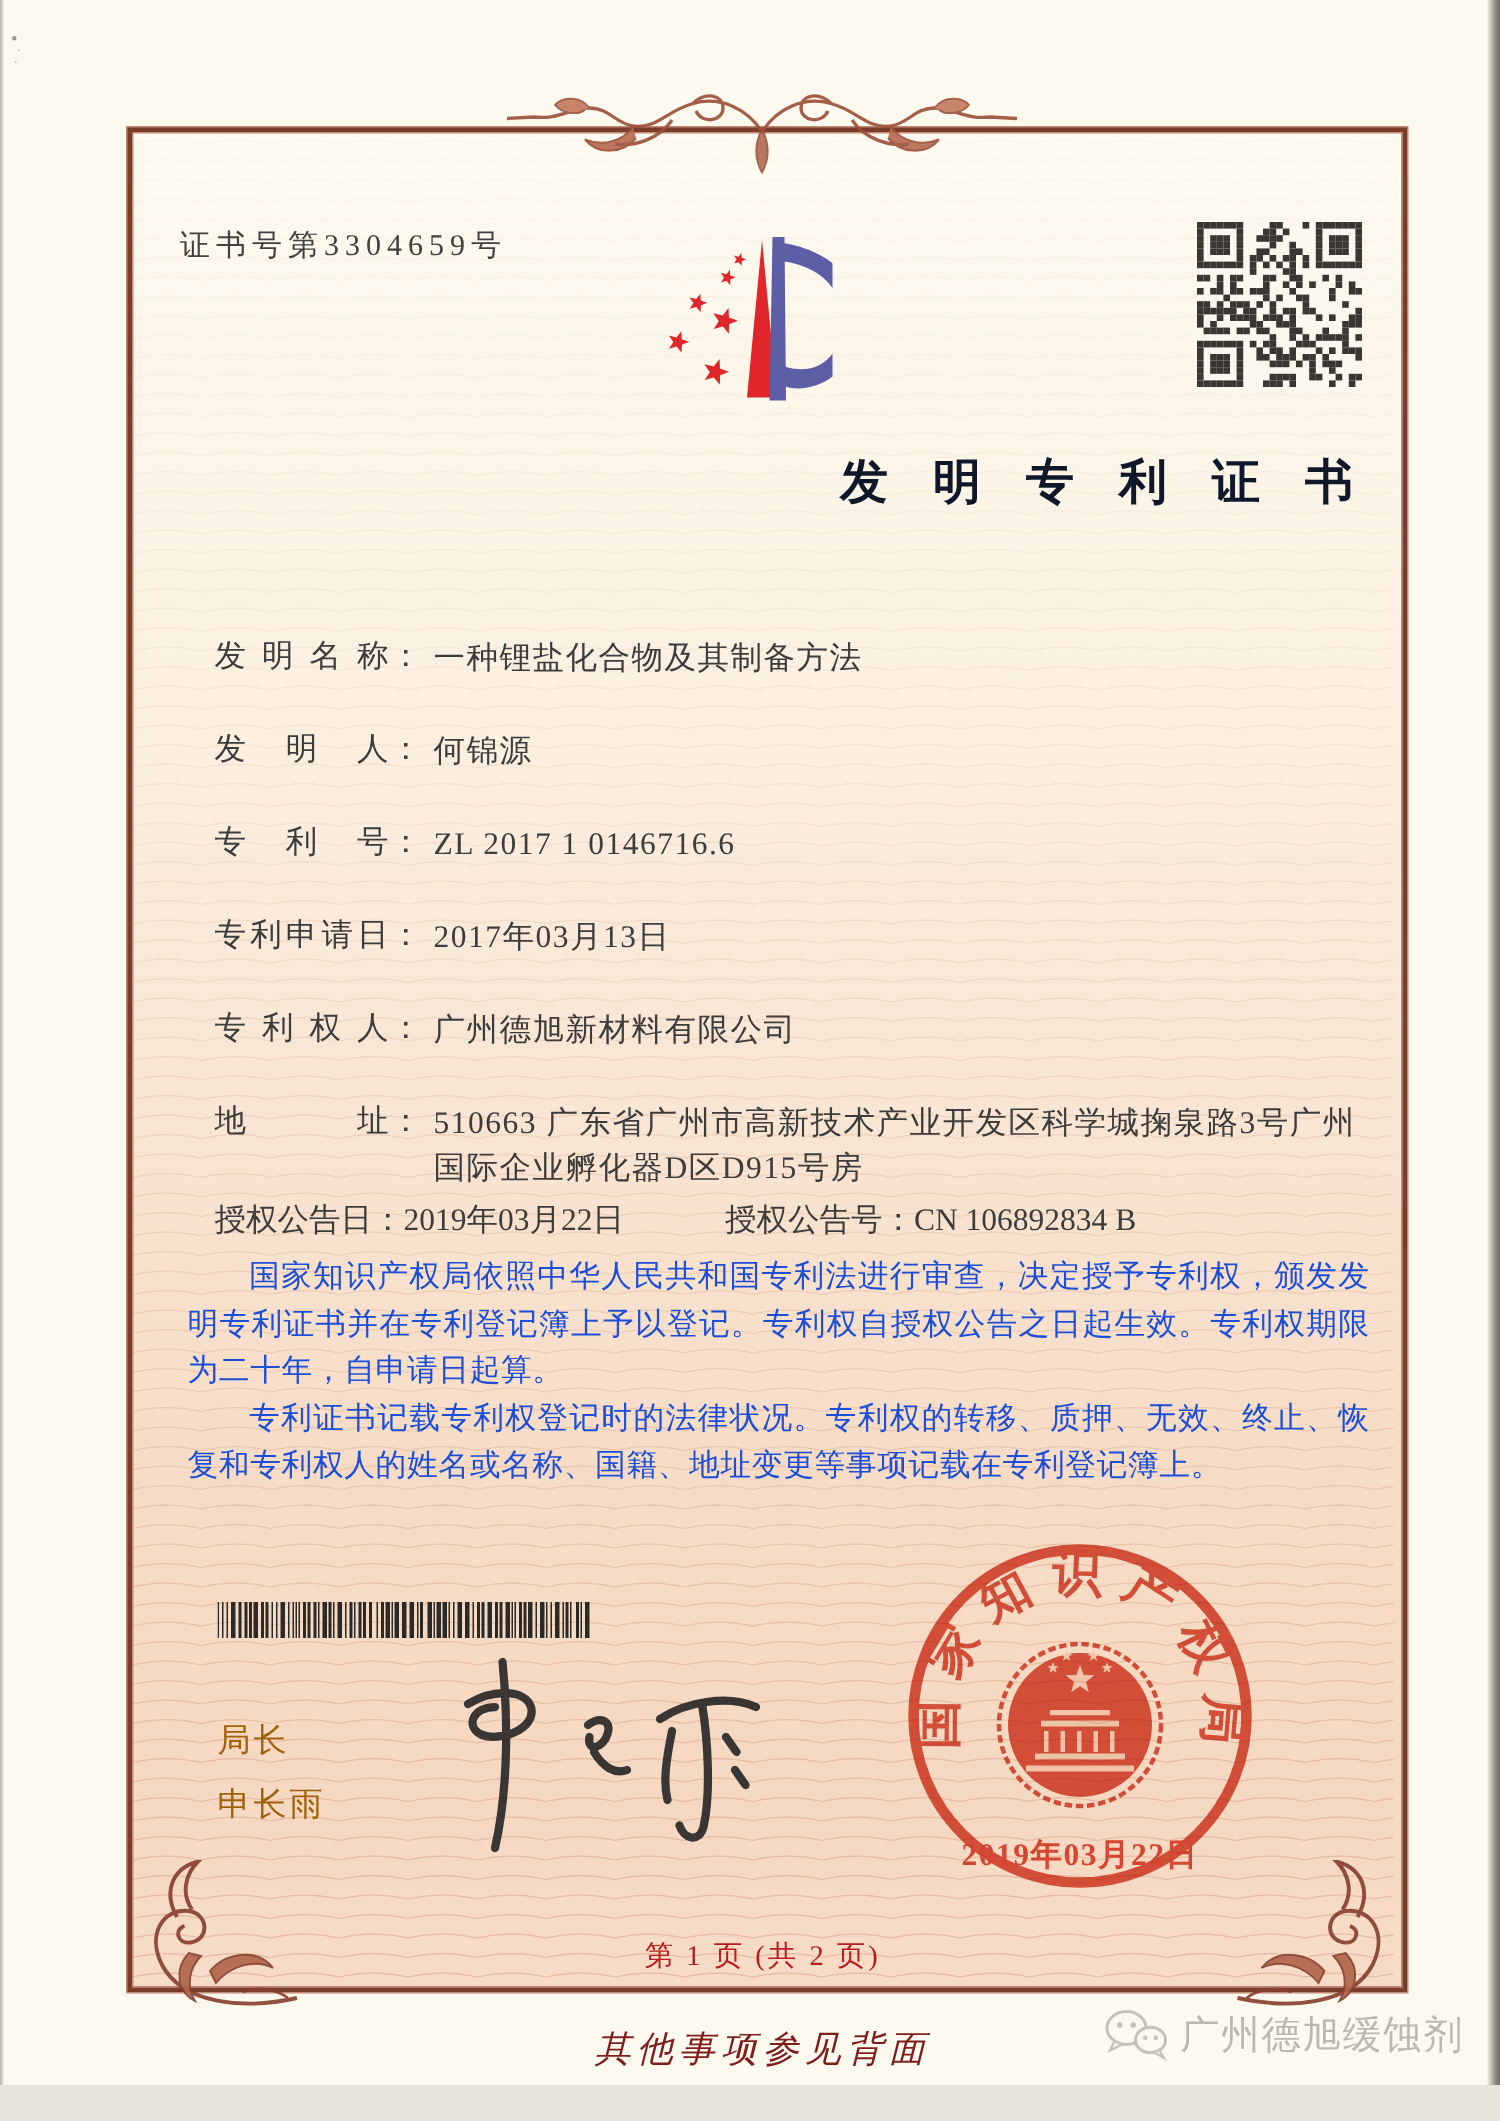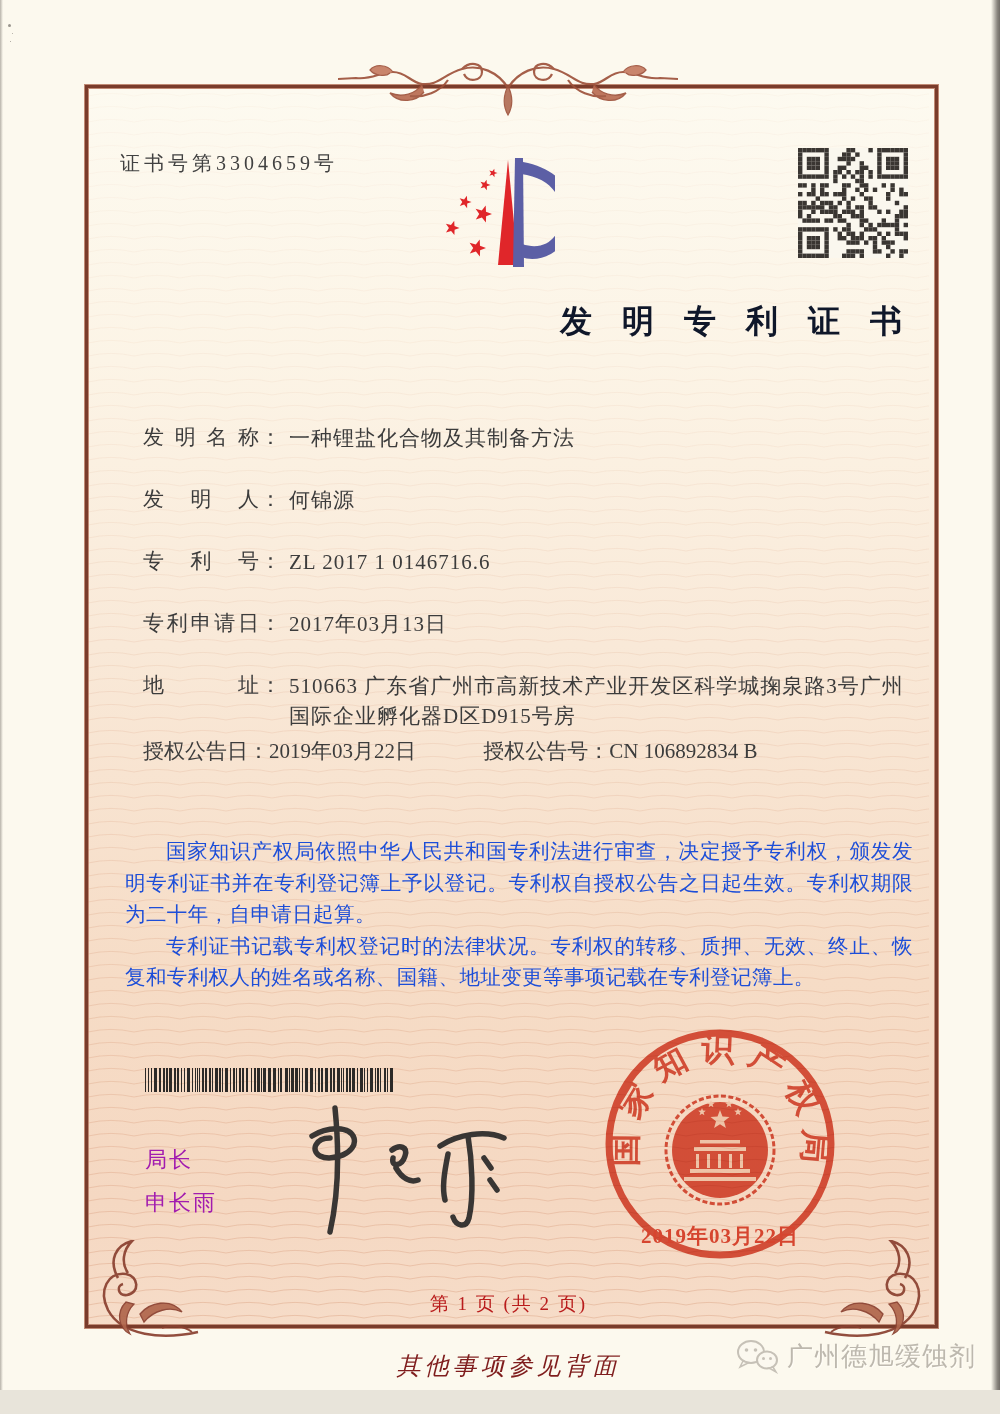--- a/index.html
+++ b/index.html
@@ -19,21 +19,21 @@
   .frow{margin-bottom:32px;white-space:nowrap;}
   .frow .flabel{display:inline-block;width:116px;text-align:justify;text-align-last:justify;color:#3c3c3c;}
   .frow .fcolon{display:inline-block;padding:0 8px 0 1px;}
   .frow .fvalue{display:inline-block;max-width:625px;vertical-align:top;letter-spacing:1px;white-space:normal;line-height:30px;}
   .frow.addr{margin-bottom:6px;}
   .grantrow{white-space:nowrap;}
   .grantrow .g2{margin-left:62px;text-align:right;}
   .body-text{left:125px;top:836px;width:788px;font-size:20.5px;line-height:31.5px;
              text-align:justify;color:#1d4ed8;letter-spacing:.4px;}
   .body-text p{margin:0;text-indent:2em;}
-  .director{left:145px;top:1138px;font-size:22px;line-height:43px;letter-spacing:2px;color:#a21caf;}
+  .director{left:145px;top:1138px;font-size:22px;line-height:43px;letter-spacing:2px;color:#a16207;}
   .seal-date{left:610px;top:1222px;width:220px;text-align:center;font-size:21px;
              letter-spacing:1px;color:#d6452f;font-weight:600;}
   .page-num{left:85px;top:1291px;width:847px;text-align:center;font-size:19px;letter-spacing:2px;color:#b91c1c;}
   .back-note{left:85px;top:1350px;width:847px;text-align:center;font-size:24px;font-style:italic;
              letter-spacing:4px;color:#7f1d1d;}
   .watermark{left:735px;top:1338px;display:flex;align-items:center;gap:8px;}
   .watermark .wm-text{font-size:26px;color:#bdb8ae;letter-spacing:1px;text-shadow:1px 1px 0 #fffdf6;}
   
   .edge-right{position:absolute;right:0;top:0;width:9px;height:100%;
               background:linear-gradient(90deg,rgba(125,121,115,0),#8a867f 70%,#6f6b65);}
@@ -496,20 +496,23 @@
     </div>
     <div class="frow">
       <span class="flabel">发明人</span><span class="fcolon">：</span><span class="fvalue">何锦源</span>
     </div>
     <div class="frow">
       <span class="flabel">专利号</span><span class="fcolon">：</span><span class="fvalue">ZL 2017 1 0146716.6</span>
     </div>
     <div class="frow">
       <span class="flabel">专利申请日</span><span class="fcolon">：</span><span class="fvalue">2017年03月13日</span>
     </div>
+    <div class="frow">
+      <span class="flabel">专利权人</span><span class="fcolon">：</span><span class="fvalue">广州德旭新材料有限公司</span>
+    </div>
     <div class="frow addr">
       <span class="flabel">地址</span><span class="fcolon">：</span><span class="fvalue">510663 广东省广州市高新技术产业开发区科学城掬泉路3号广州国际企业孵化器D区D915号房</span>
     </div>
     <div class="grantrow">
       <span>授权公告日</span><span class="fcolon">：</span><span>2019年03月22日</span>
       <span class="g2">授权公告号</span><span class="fcolon">：</span><span>CN 106892834 B</span>
     </div>
   </div>
 
   <div class="abs body-text">

